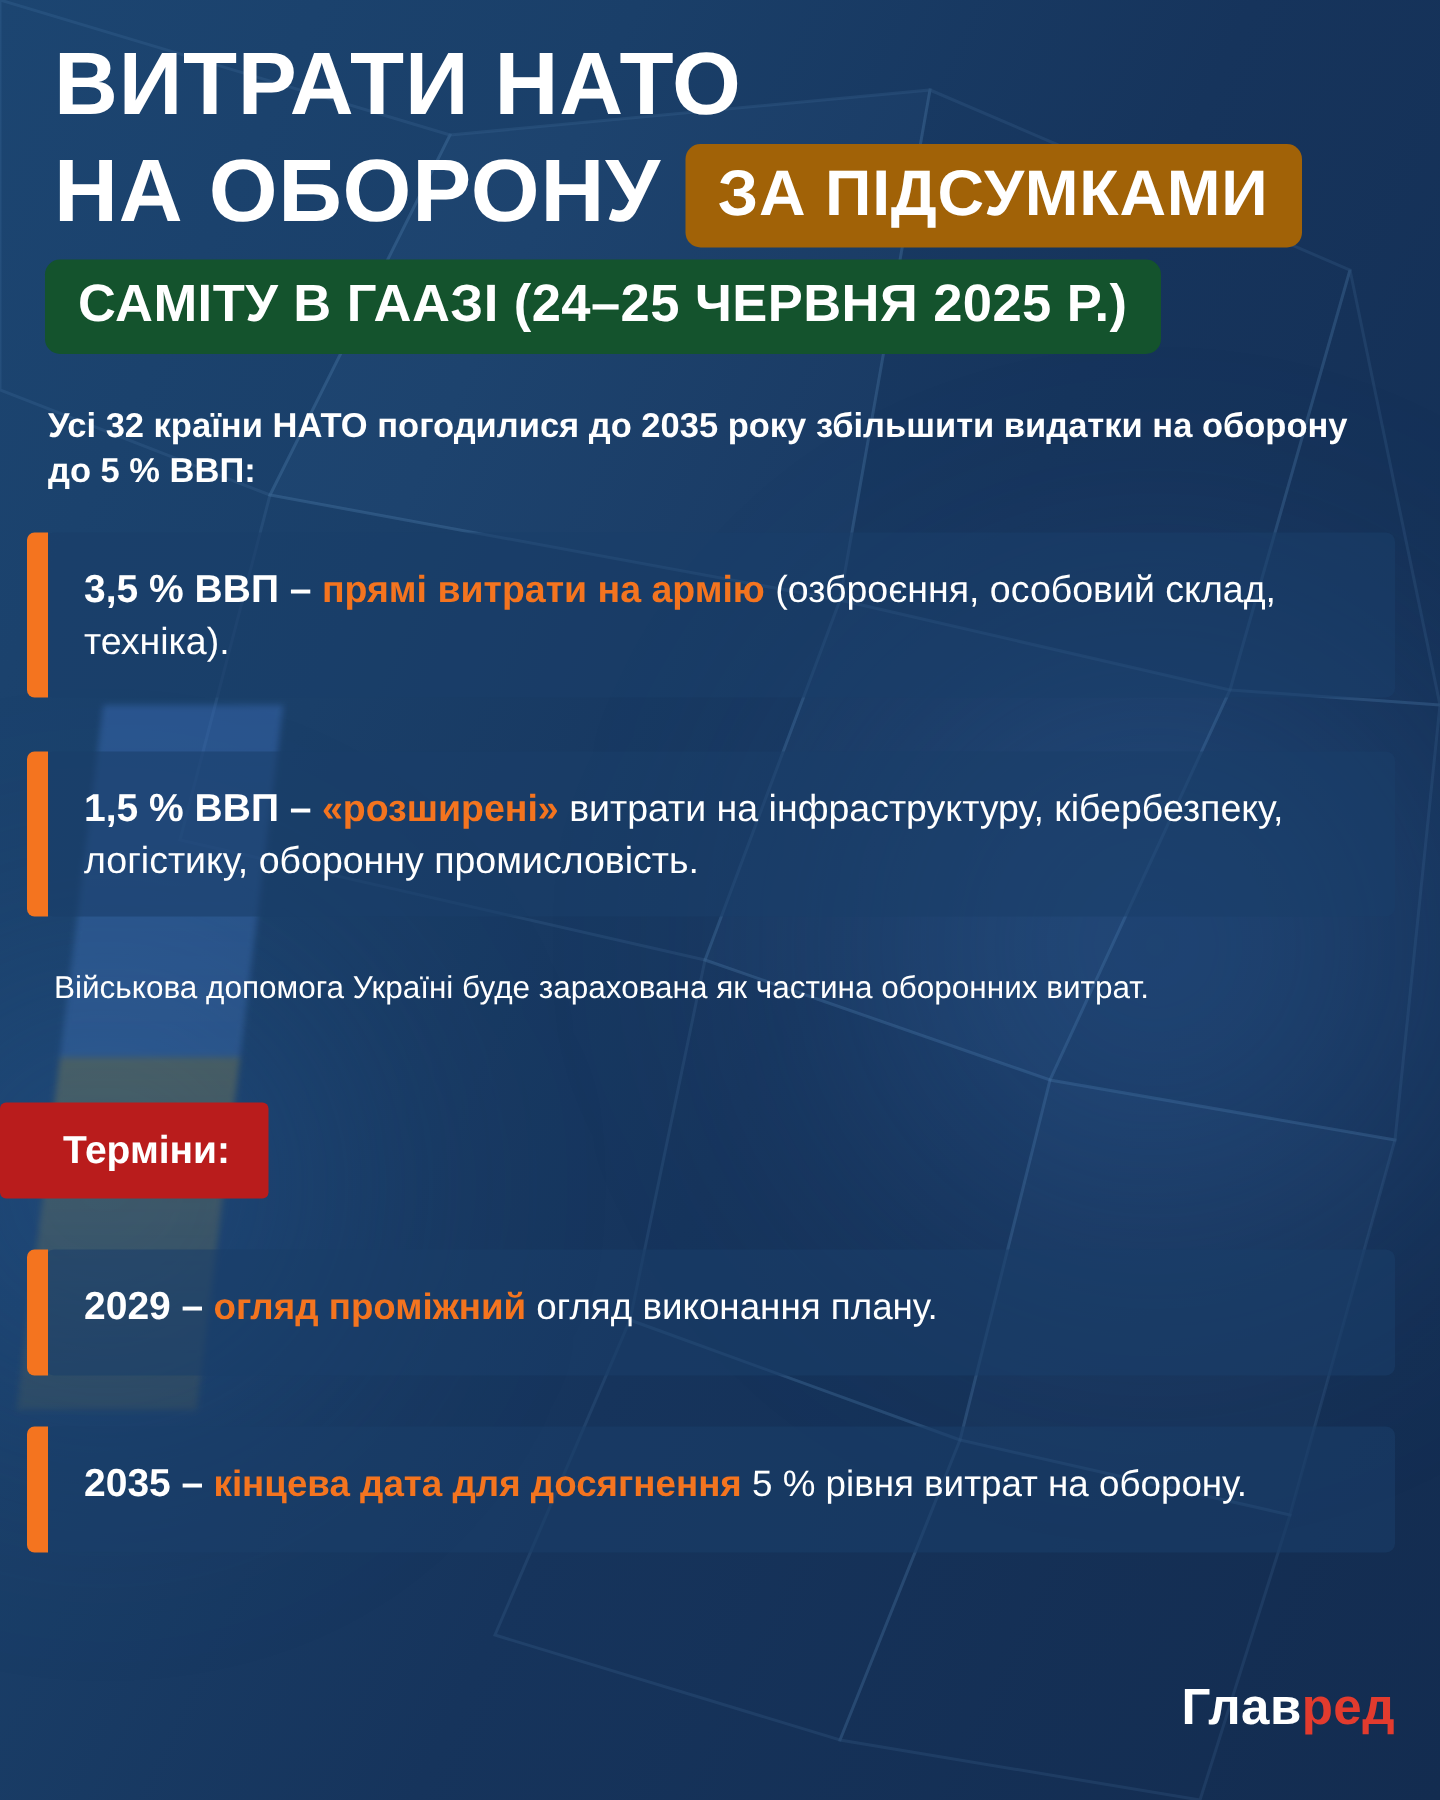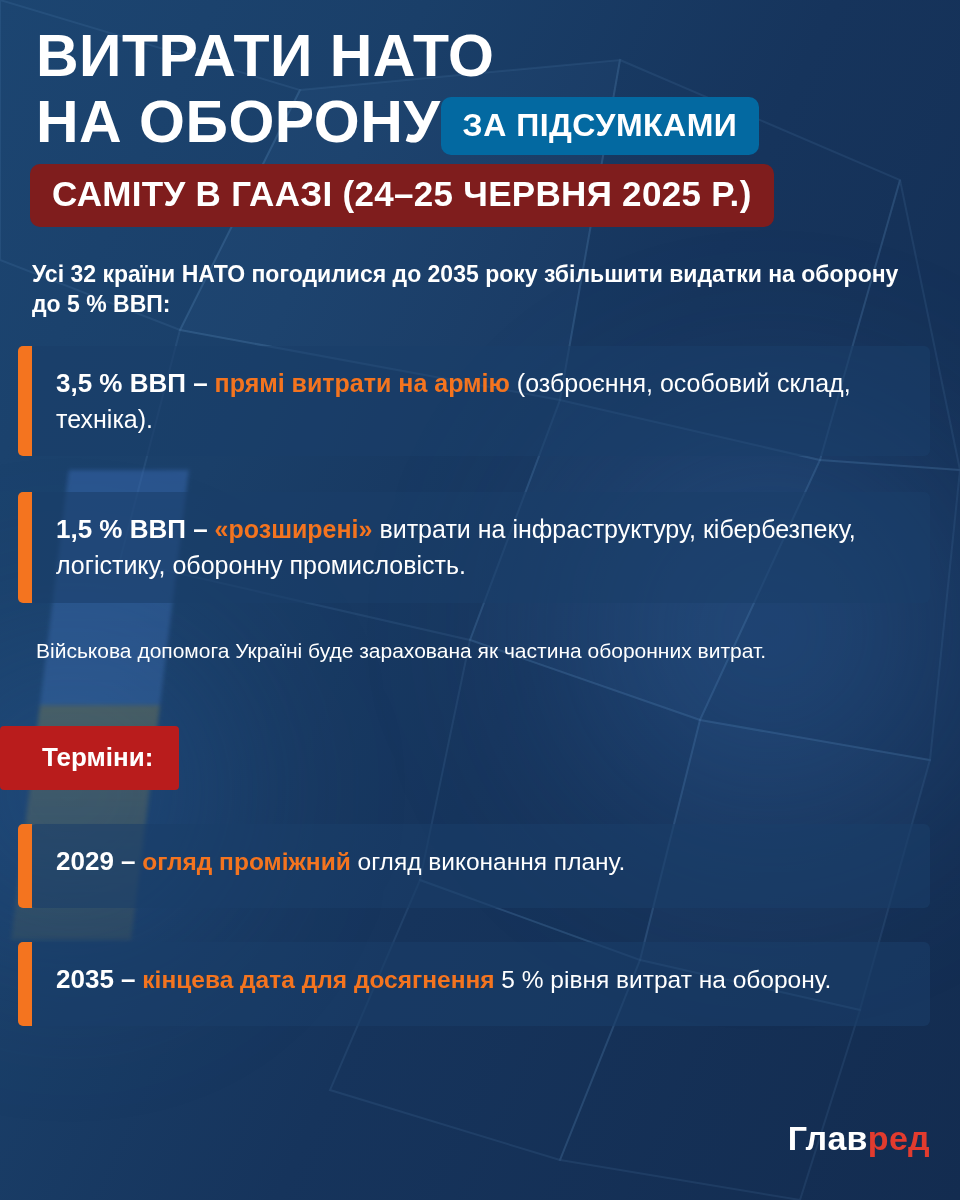--- a/index.html
+++ b/index.html
@@ -76,36 +76,37 @@
     font-weight: 700;
     letter-spacing: 0.5px;
     text-transform: uppercase;
     display: block;
     color: #ffffff;
     margin-left: 6px;
   }
   .title-line.second {
     display: flex;
     align-items: center;
+    gap: 16px;
     margin-top: 6px;
   }
   .title-badge {
-    background: #0369a1;
-    color: #ffffff;
-    font-size: 32px;
+    background: #a16207;
+    color: #ffffff;
+    font-size: 43px;
     font-weight: 700;
     letter-spacing: 0.5px;
     padding: 12px 22px 14px 22px;
     border-radius: 10px;
     line-height: 1;
     white-space: nowrap;
     transform: translateY(4px);
   }
   .subtitle-bar {
-    background: #7f1d1d;
+    background: #14532d;
     color: #ffffff;
     font-size: 35px;
     font-weight: 700;
     letter-spacing: 0.3px;
     padding: 12px 22px 14px 22px;
     border-radius: 10px;
     display: inline-block;
     margin-top: 12px;
     line-height: 1.05;
   }

